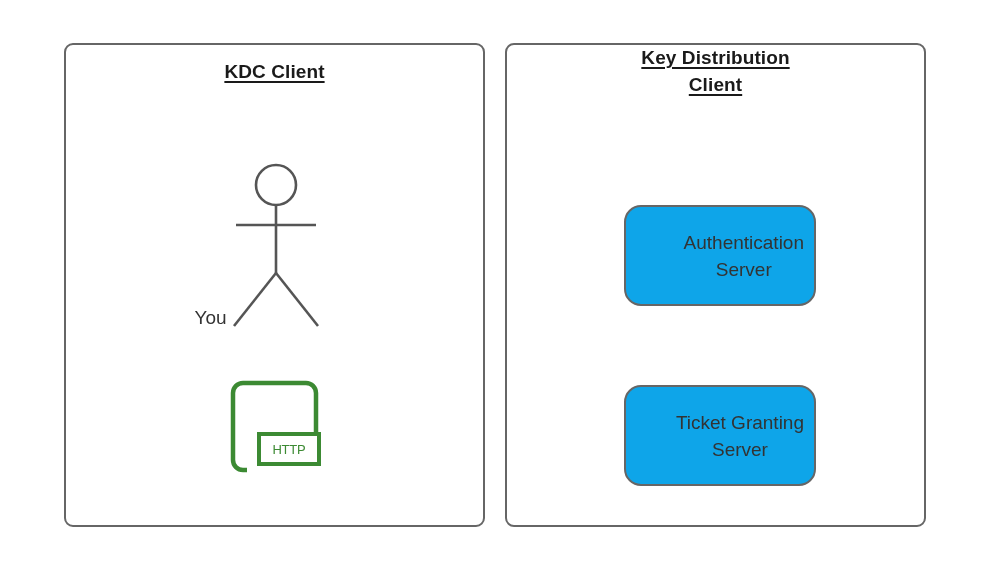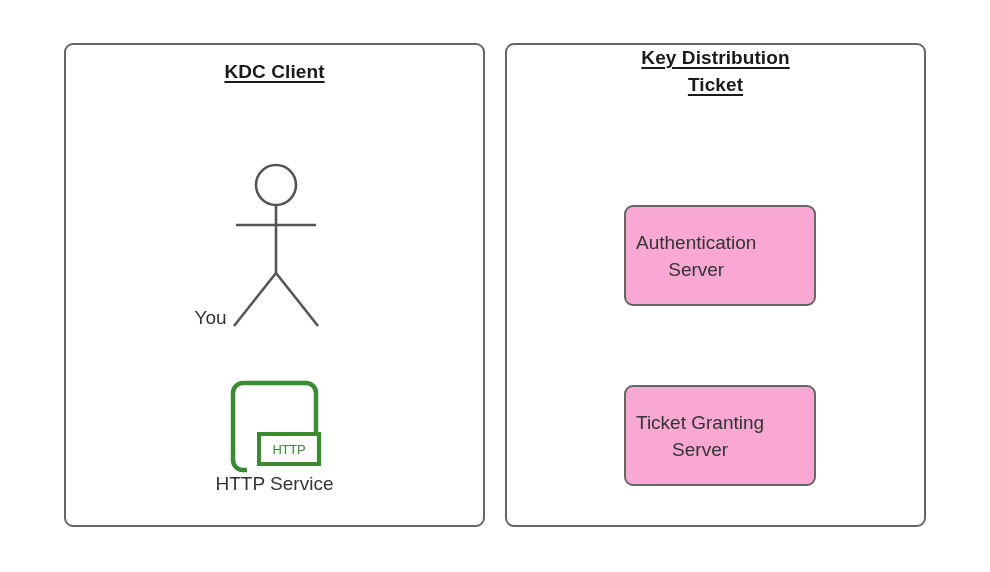--- a/index.html
+++ b/index.html
@@ -116,25 +116,25 @@
     text-align: center;
     font-size: 19px;
     color: #333333;
   }
 
   
   .server-box {
     position: absolute;
     box-sizing: border-box;
     border: 2px solid #666666;
-    border-radius: 9px;
-    background: #f9a8d4;
+    border-radius: 17px;
+    background: #0ea5e9;
     display: flex;
     align-items: center;
-    justify-content: flex-start;
+    justify-content: flex-end;
     text-align: center;
     font-size: 19px;
     line-height: 27px;
     color: #333333;
   }
   #server-auth {
     left: 624px;
     top: 205px;
     width: 192px;
     height: 101px;
@@ -172,27 +172,26 @@
   <div id="you-label">You</div>
 
   <svg id="http-icon" viewBox="0 0 165 115">
 
     <path d="M 52 108 L 48 108 A 10 10 0 0 1 38 98 L 38 31 A 10 10 0 0 1 48 21 L 111 21 A 10 10 0 0 1 121 31 L 121 72" fill="none" stroke="#3c8a33" stroke-width="4.5" stroke-linecap="butt"></path>
 
     <rect x="64" y="72" width="60" height="30" fill="#ffffff" stroke="#3c8a33" stroke-width="4"></rect>
   </svg>
   <div id="http-badge-text">HTTP</div>
 
-  <div id="http-service-label">HTTP Service</div>
 
   <div class="panel" id="panel-kdc"></div>
 
   <div class="panel-title" id="kdc-title" style="left:505px; width:421px;">
     <span>Key Distribution</span>
-    <span>Ticket</span>
+    <span>Client</span>
   </div>
 
   <div class="server-box" id="server-auth">
     <span class="server-label">
       <span>Authentication</span><br>
       <span>Server</span>
     </span>
   </div>
 
   <div class="server-box" id="server-tgs">

